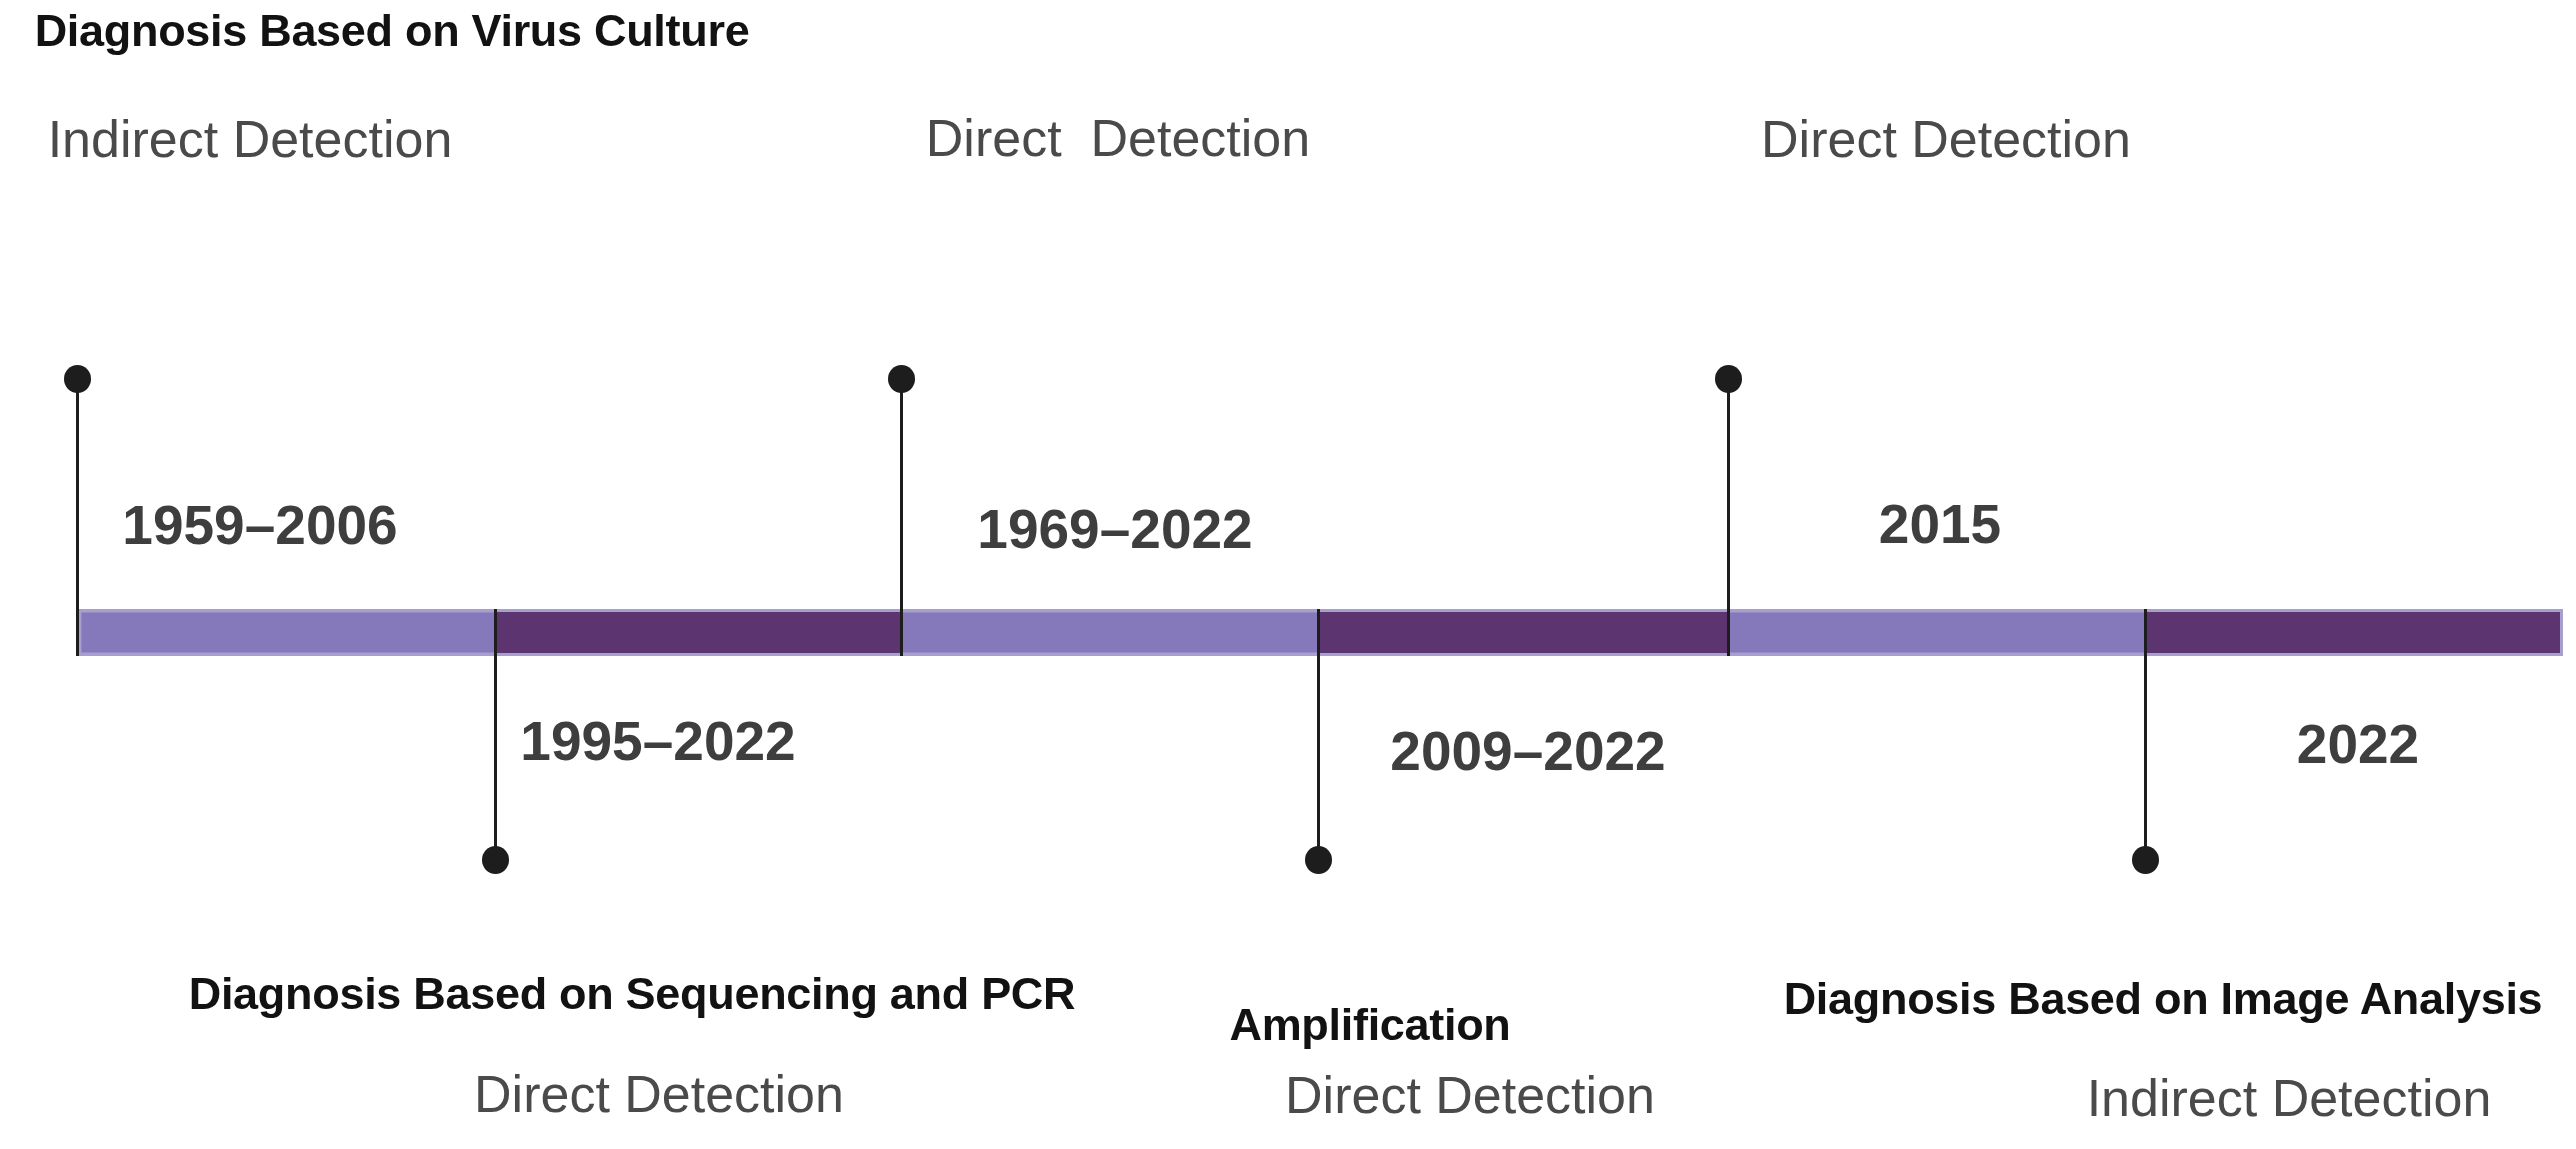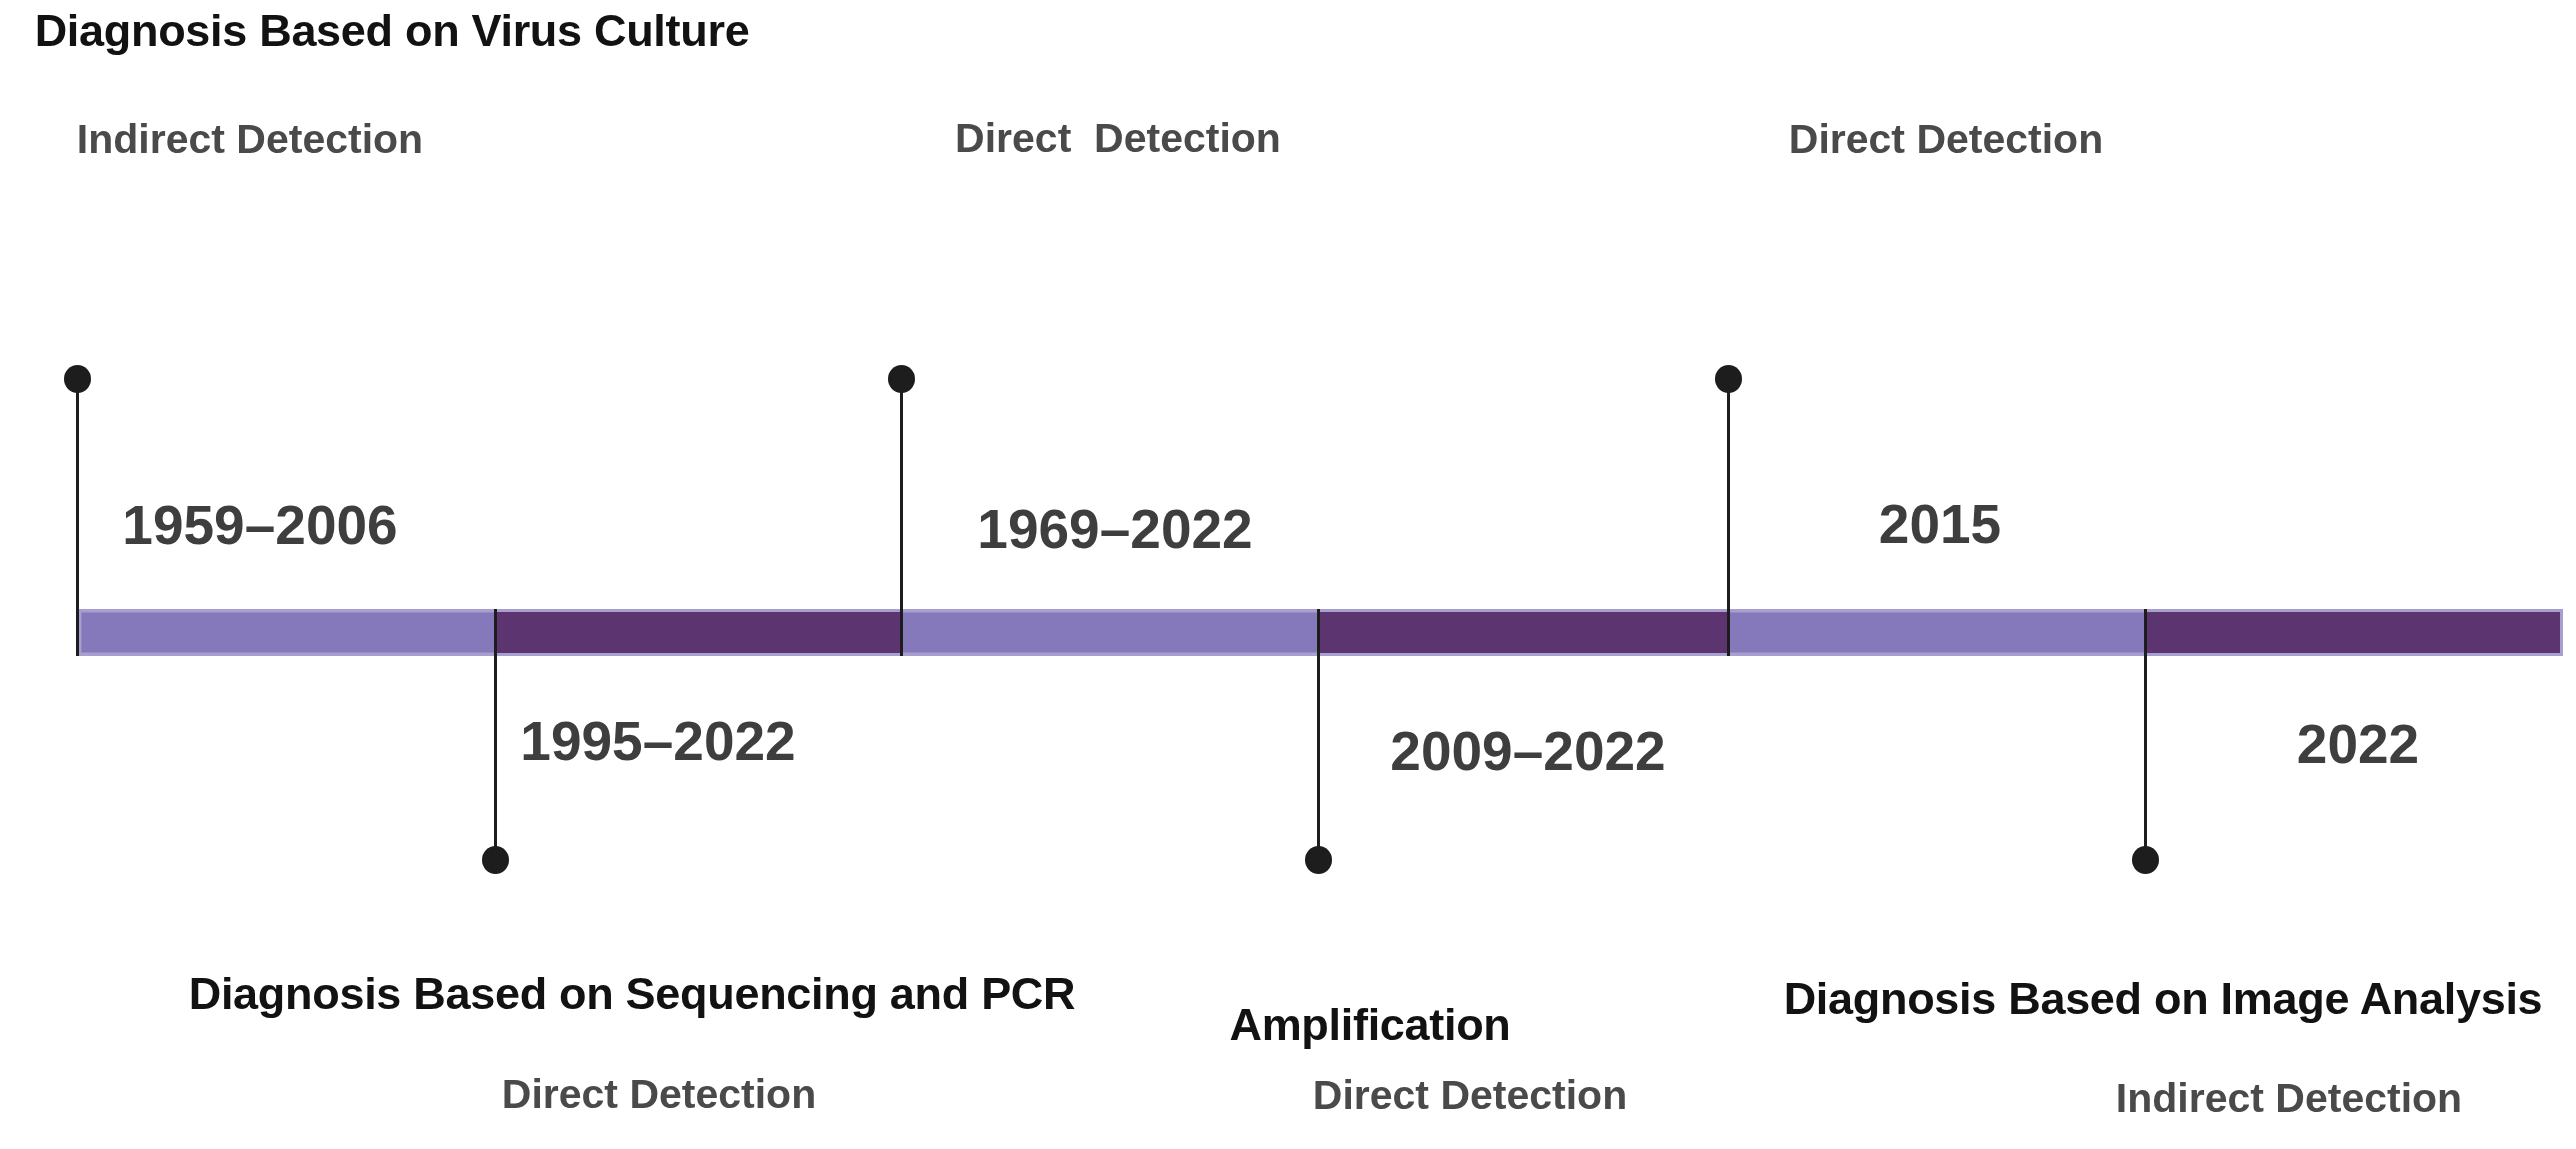--- a/index.html
+++ b/index.html
@@ -9,21 +9,21 @@
     background:#ffffff;
     font-family:"Liberation Sans", sans-serif;
     overflow:hidden;
   }
   .cx{position:absolute;transform:translateX(-50%);white-space:nowrap;text-align:center;}
   .method-title{
     font-size:45px;font-weight:700;line-height:51px;color:#121212;
     letter-spacing:-0.3px;
   }
   .detection-label{
-    font-size:41px;font-weight:700;line-height:47px;color:#4a4a4a;
+    font-size:52px;font-weight:400;line-height:47px;color:#4a4a4a;
     white-space:pre;
   }
   .period-label{
     font-size:55px;font-weight:700;line-height:62px;color:#3e3e3e;
     letter-spacing:0px;
   }
   
   .bar{
     position:absolute;left:78px;top:609px;width:2485px;height:47px;
     background:#8579bc;

